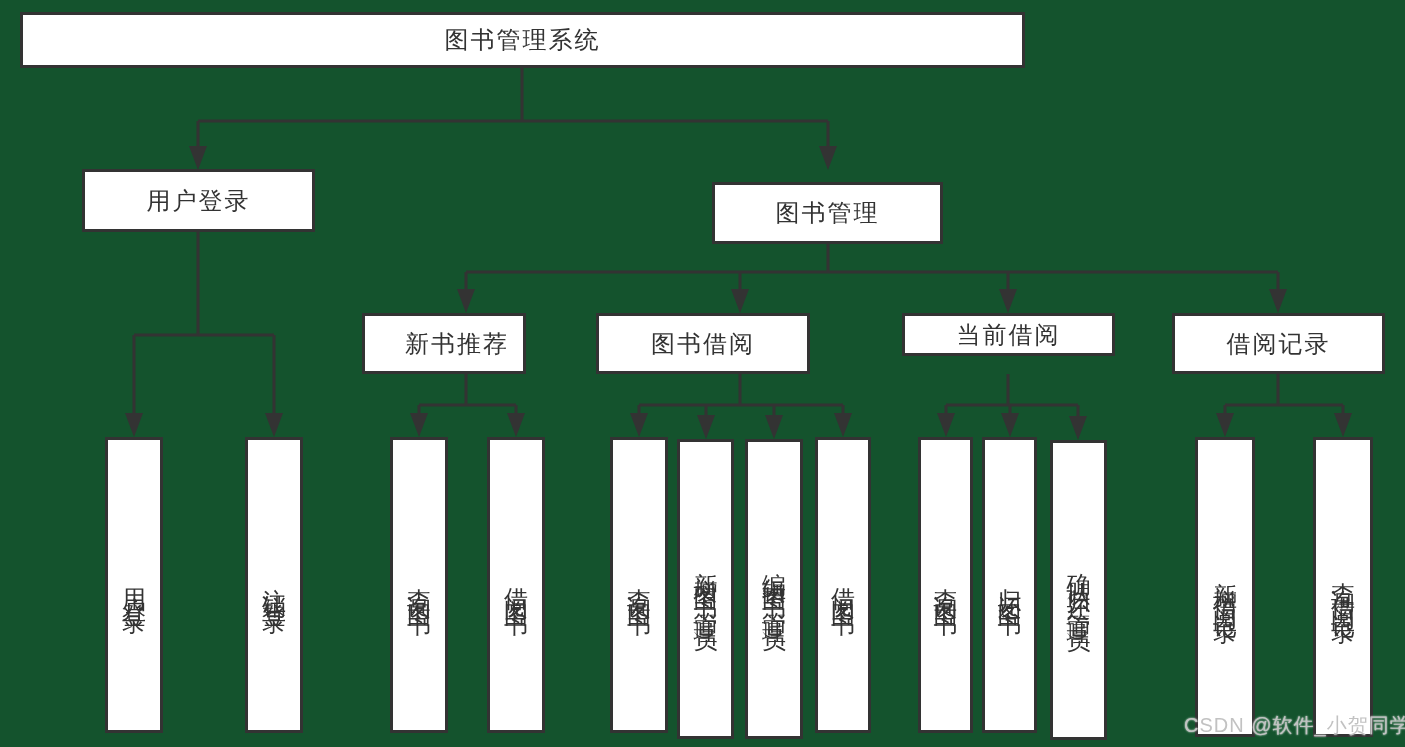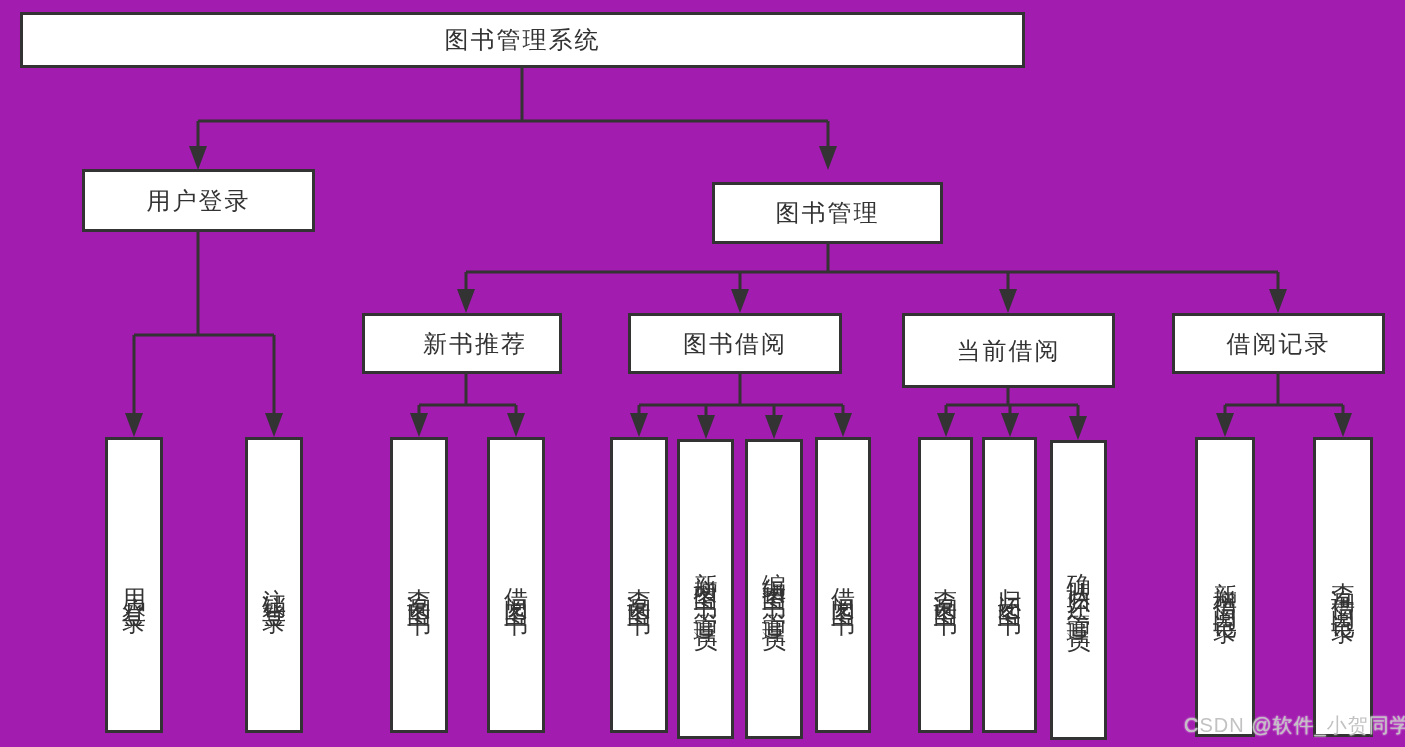--- a/index.html
+++ b/index.html
@@ -1,19 +1,19 @@
 <!DOCTYPE html>
 <html><head>
 <meta charset="utf-8">
 <style>
   html,body{margin:0;padding:0;background:#ffffff;}
   .canvas{
     position:relative;
     width:1405px;height:747px;
-    background:#a21caf;
+    background:#14532d;
     font-family:"Liberation Sans","DejaVu Sans",sans-serif;
     overflow:hidden;
   }
   .wires{position:absolute;left:0;top:0;z-index:1;}
   .box{
     position:absolute;
     box-sizing:border-box;
     border:3px solid #333333;
     background:#ffffff;
     display:flex;align-items:center;justify-content:center;
@@ -82,27 +82,27 @@
     <span>图书管理系统</span>
   </div>
 
   <div class="box hbox" style="left:82px;top:169px;width:233px;height:63px;">
     <span>用户登录</span>
   </div>
   <div class="box hbox" style="left:712px;top:170px;width:231px;height:62px;margin-top:12px;">
     <span>图书管理</span>
   </div>
 
-  <div class="box hbox" style="left:362px;top:313px;width:200px;height:61px;padding-left:26px;">
+  <div class="box hbox" style="left:362px;top:313px;width:164px;height:61px;padding-left:26px;">
     <span>新书推荐</span>
   </div>
-  <div class="box hbox" style="left:628px;top:313px;width:214px;height:61px;">
+  <div class="box hbox" style="left:596px;top:313px;width:214px;height:61px;">
     <span>图书借阅</span>
   </div>
-  <div class="box hbox" style="left:902px;top:313px;width:213px;height:75px;">
+  <div class="box hbox" style="left:902px;top:313px;width:213px;height:43px;">
     <span>当前借阅</span>
   </div>
   <div class="box hbox" style="left:1172px;top:313px;width:213px;height:61px;">
     <span>借阅记录</span>
   </div>
 
   <div class="box vbox" style="left:105px;top:437px;width:58px;height:296px;">
     <span>用户登录</span>
   </div>
   <div class="box vbox" style="left:245px;top:437px;width:58px;height:296px;">

